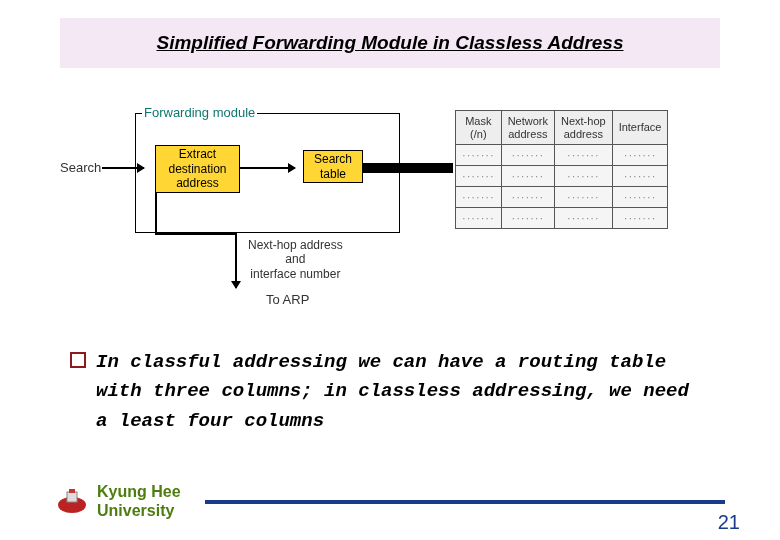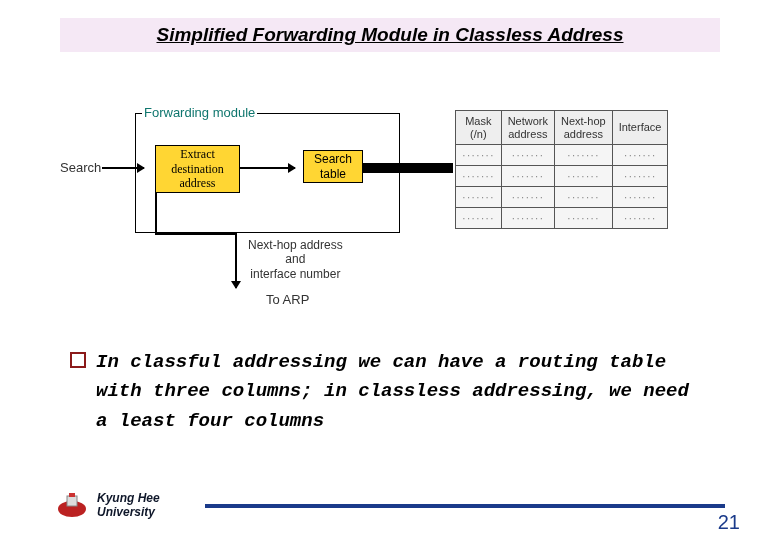--- a/index.html
+++ b/index.html
@@ -7,21 +7,21 @@
     width: 780px;
     height: 540px;
     background: #fff;
     font-family: Arial, Helvetica, sans-serif;
     position: relative;
     overflow: hidden;
   }
   .title-bar {
     margin: 18px 60px 0 60px;
     background: #f5e8f5;
-    padding: 6px 10px;
+    padding: 14px 10px;
     text-align: center;
   }
   .title-bar span {
     font-weight: bold;
     font-style: italic;
     font-size: 19px;
     color: #000;
     text-decoration: underline;
   }
   .diagram {
@@ -161,26 +161,25 @@
     align-items: center;
   }
   .logo {
     width: 34px; height: 26px;
     margin-right: 8px;
     flex: none;
     display: flex; align-items: center; justify-content: center;
   }
   .logo svg { width: 34px; height: 26px; }
   .uni {
-    font-size: 12px;
+    font-size: 16px;
     font-weight: bold;
     line-height: 1.15;
-    color: #0f172a;
+    color: #4d7c0f;
     width: 90px;
-    font-style: italic;
   }
   .footer-line {
     flex: 1;
     height: 4px;
     background: #1a3a8a;
     margin-left: 18px;
     margin-right: 10px;
   }
   .page-num {
     position: absolute;
@@ -198,21 +197,21 @@
 </div>
 
 <div class="diagram">
 
   <div class="packet-label">Search</div>
   <div class="arrow" style="left:42px; top:62px; width:42px;"></div>
 
   <div class="fm-box"></div>
   <div class="fm-label">Forwarding module</div>
 
-  <div class="box box-yellow" style="left:95px; top:40px; width:85px; height:48px; white-space:pre-line;font-family:Liberation Serif, serif;">Extract
+  <div class="box box-yellow" style="left:95px; top:40px; width:85px; height:48px; white-space:pre-line;">Extract
 destination
 address</div>
 
   <div class="arrow" style="left:180px; top:62px; width:55px;"></div>
 
   <div class="box box-yellow" style="left:243px; top:45px; width:60px; height:33px; white-space:pre-line;">Search
 table</div>
 
   <div style="position:absolute; left:303px; top:58px; width:90px; height:10px; background:#000;"></div>
 

